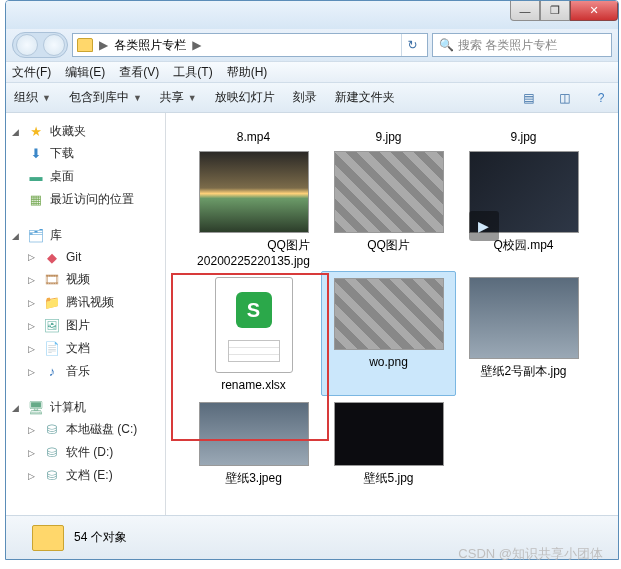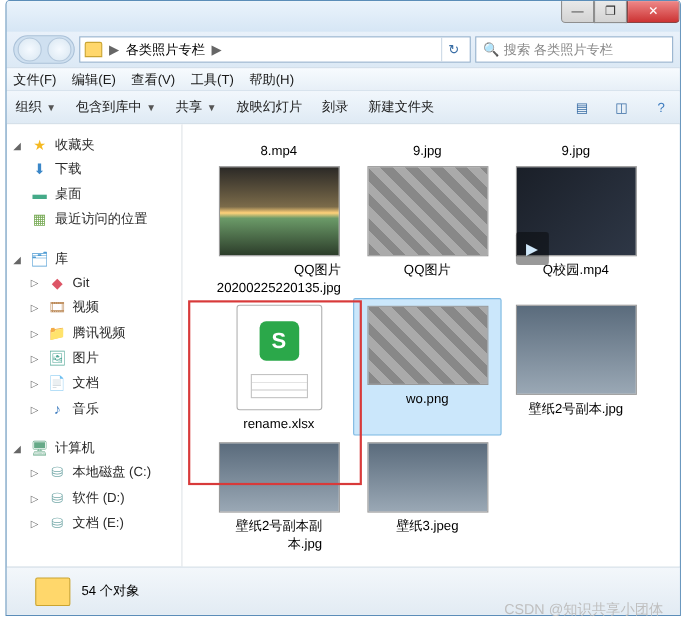--- a/index.html
+++ b/index.html
@@ -244,28 +244,27 @@
           <div class="label-stack">wo.png</div>
         </div>
         <div class="cell">
           <div class="thumb snow"></div>
           <div class="label-stack">壁纸2号副本.jpg</div>
         </div>
 
         <div class="cell">
           <div class="thumb snow" style="height:64px;"></div>
           <div class="label-stack">
-              <div>壁纸2号副本副</div>
-              <div>本.jpg</div>
-            </div>
-        </div>
-        <div class="cell">
-          <div class="thumb snow" style="height:64px;"></div>
-          <div class="label-stack">
               <div>壁纸3.jpeg</div>
+            </div>
+        </div>
+        <div class="cell">
+          <div class="thumb black" style="height:64px;"></div>
+          <div class="label-stack">
+              <div>壁纸5.jpg</div>
             </div>
         </div>
       </div>
 
       <div class="highlight-box" style="left:5px; top:160px; width:158px; height:168px;"></div>
 
     </div>
   </div>
 
   <div class="statusbar">

